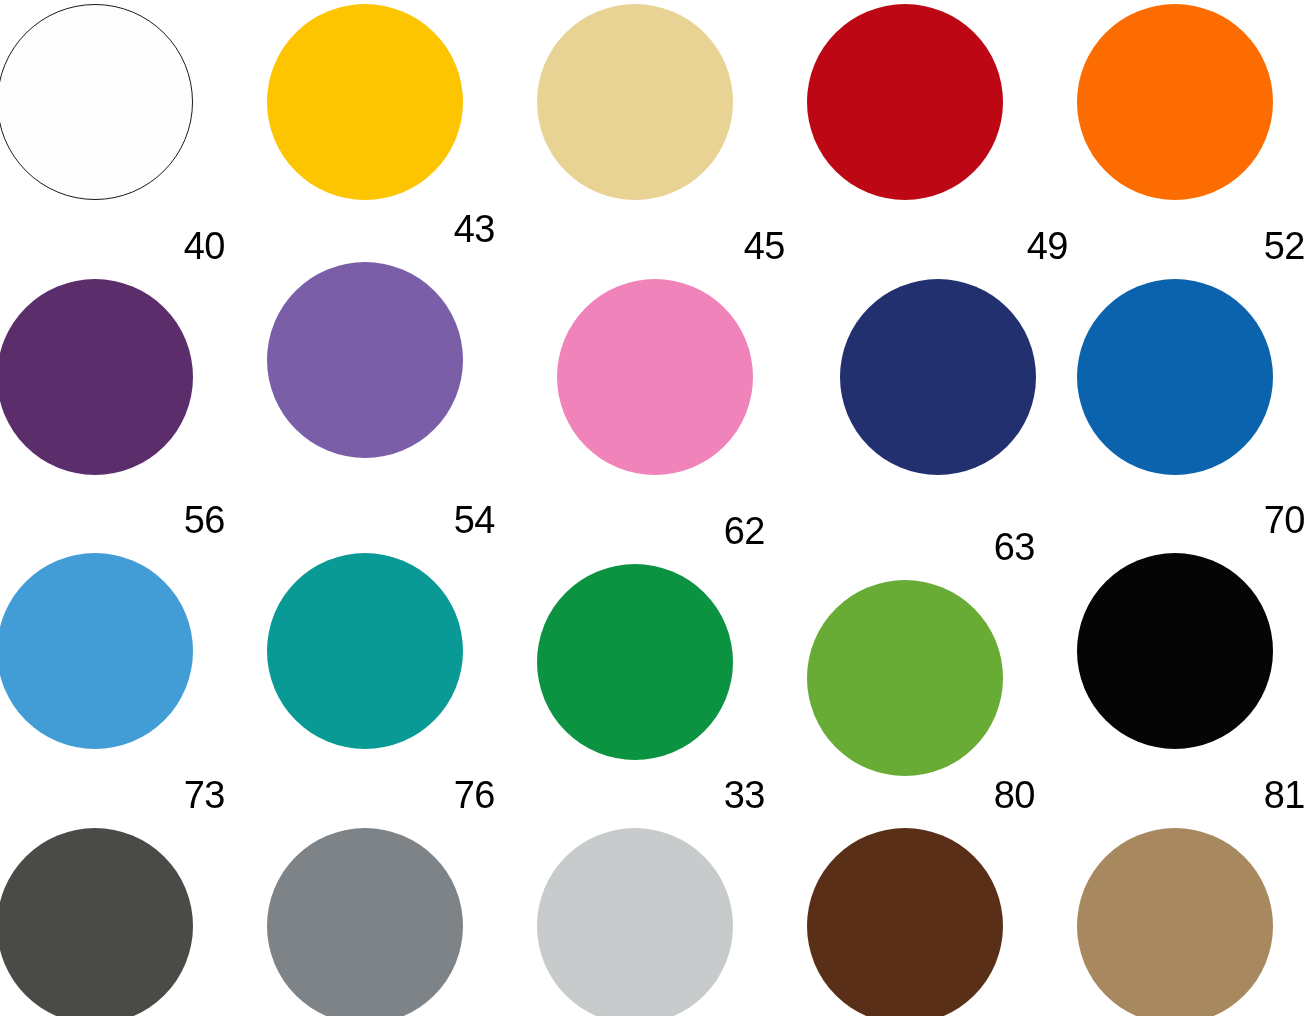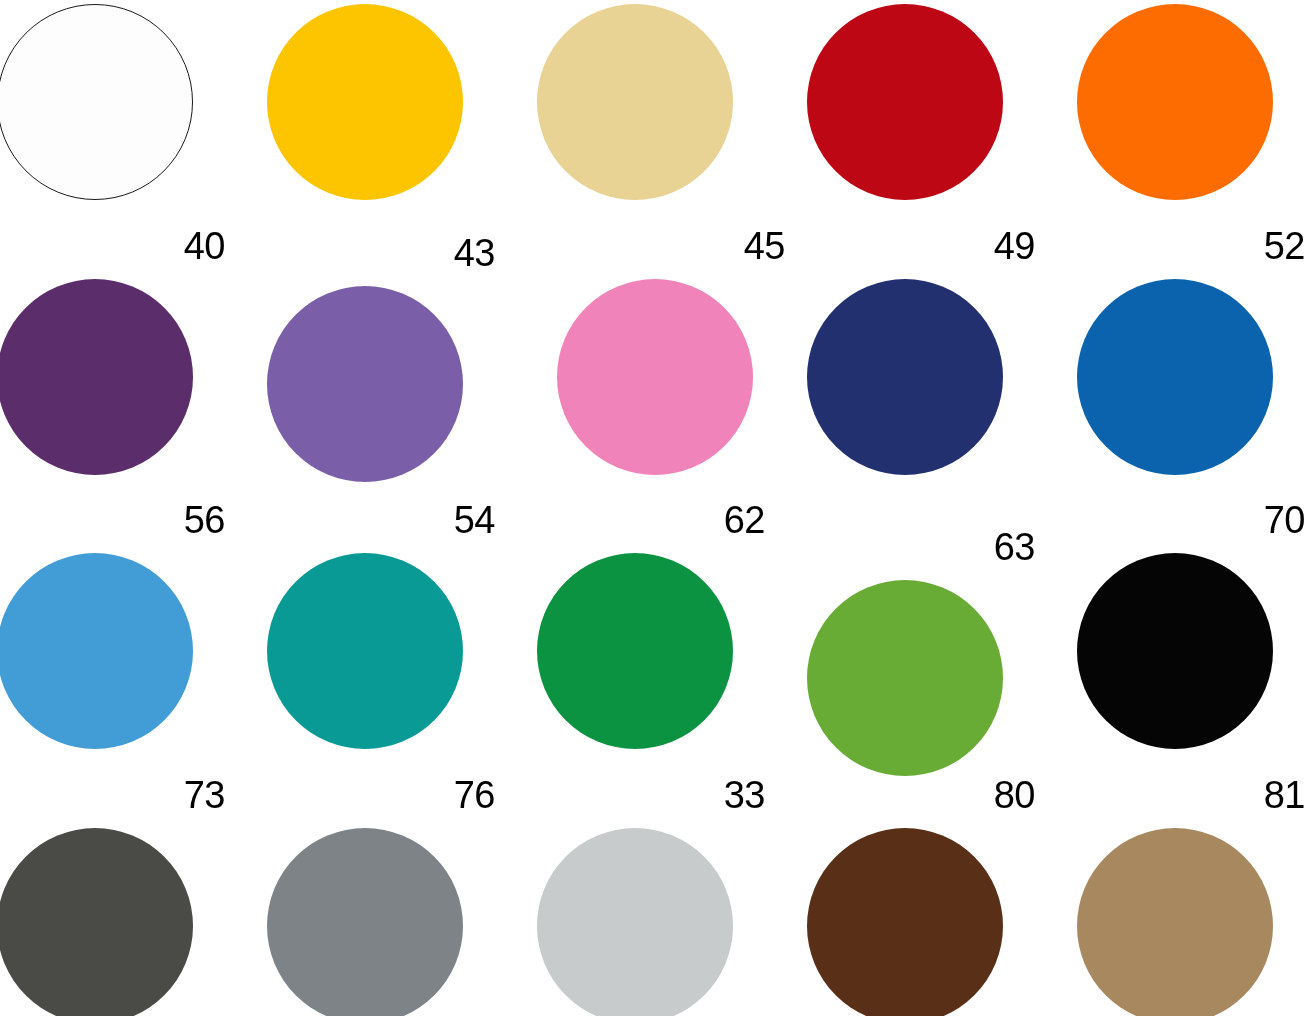--- a/index.html
+++ b/index.html
@@ -66,45 +66,45 @@
     <div class="swatch-cell" style="left: 807px; top: -48px;">
       <div class="swatch-circle" title="crimson-red" style="background: rgb(189, 7, 20);"></div>
     </div>
     <div class="swatch-cell" style="left: 1077px; top: -48px;">
       <div class="swatch-circle" title="bright-orange" style="background: rgb(252, 108, 0);"></div>
     </div>
     <div class="swatch-cell" style="left: -3px; top: 227px;">
       <div class="swatch-label">40</div>
       <div class="swatch-circle" title="dark-purple" style="background: rgb(92, 45, 107);"></div>
     </div>
-    <div class="swatch-cell" style="left: 267px; top: 234px; text-decoration: underline;">
+    <div class="swatch-cell" style="left: 267px; top: 210px; text-decoration: underline;">
       <div class="swatch-label">43</div>
       <div class="swatch-circle" title="medium-purple" style="background: rgb(122, 94, 168);"></div>
     </div>
     <div class="swatch-cell" style="left: 557px; top: 227px;">
       <div class="swatch-label">45</div>
       <div class="swatch-circle" title="pink" style="background: rgb(241, 131, 187);"></div>
     </div>
-    <div class="swatch-cell" style="left: 807px; top: 227px;">
+    <div class="swatch-cell" style="left: 840px; top: 227px;">
       <div class="swatch-label">49</div>
       <div class="swatch-circle" title="navy-blue" style="background: rgb(34, 48, 111);"></div>
     </div>
     <div class="swatch-cell" style="left: 1077px; top: 227px;">
       <div class="swatch-label">52</div>
       <div class="swatch-circle" title="medium-blue" style="background: rgb(10, 99, 172);"></div>
     </div>
     <div class="swatch-cell" style="left: -3px; top: 501px;">
       <div class="swatch-label">56</div>
       <div class="swatch-circle" title="sky-blue" style="background: rgb(66, 156, 214);"></div>
     </div>
     <div class="swatch-cell" style="left: 267px; top: 501px;">
       <div class="swatch-label">54</div>
       <div class="swatch-circle" title="teal" style="background: rgb(10, 154, 150);"></div>
     </div>
-    <div class="swatch-cell" style="left: 537px; top: 501px;">
+    <div class="swatch-cell" style="left: 537px; top: 512px;">
       <div class="swatch-label">62</div>
       <div class="swatch-circle" title="emerald-green" style="background: rgb(12, 147, 66);"></div>
     </div>
     <div class="swatch-cell" style="left: 807px; top: 528px;">
       <div class="swatch-label">63</div>
       <div class="swatch-circle" title="yellow-green" style="background: rgb(104, 172, 54);"></div>
     </div>
     <div class="swatch-cell" style="left: 1077px; top: 501px;">
       <div class="swatch-label">70</div>
       <div class="swatch-circle" title="black" style="background: rgb(5, 5, 5);"></div>

